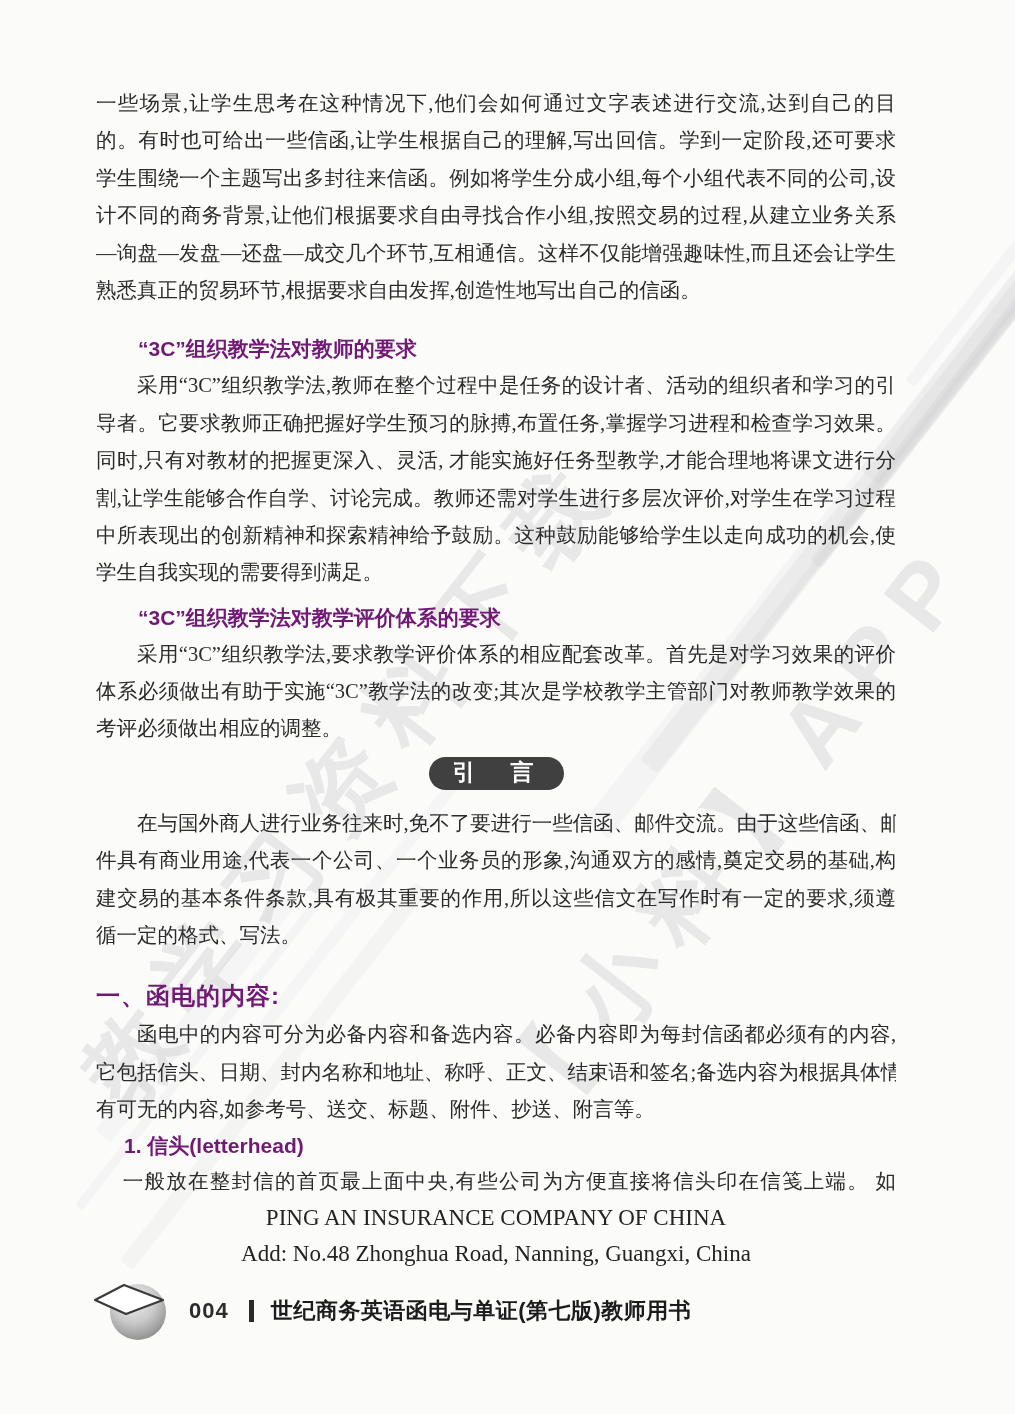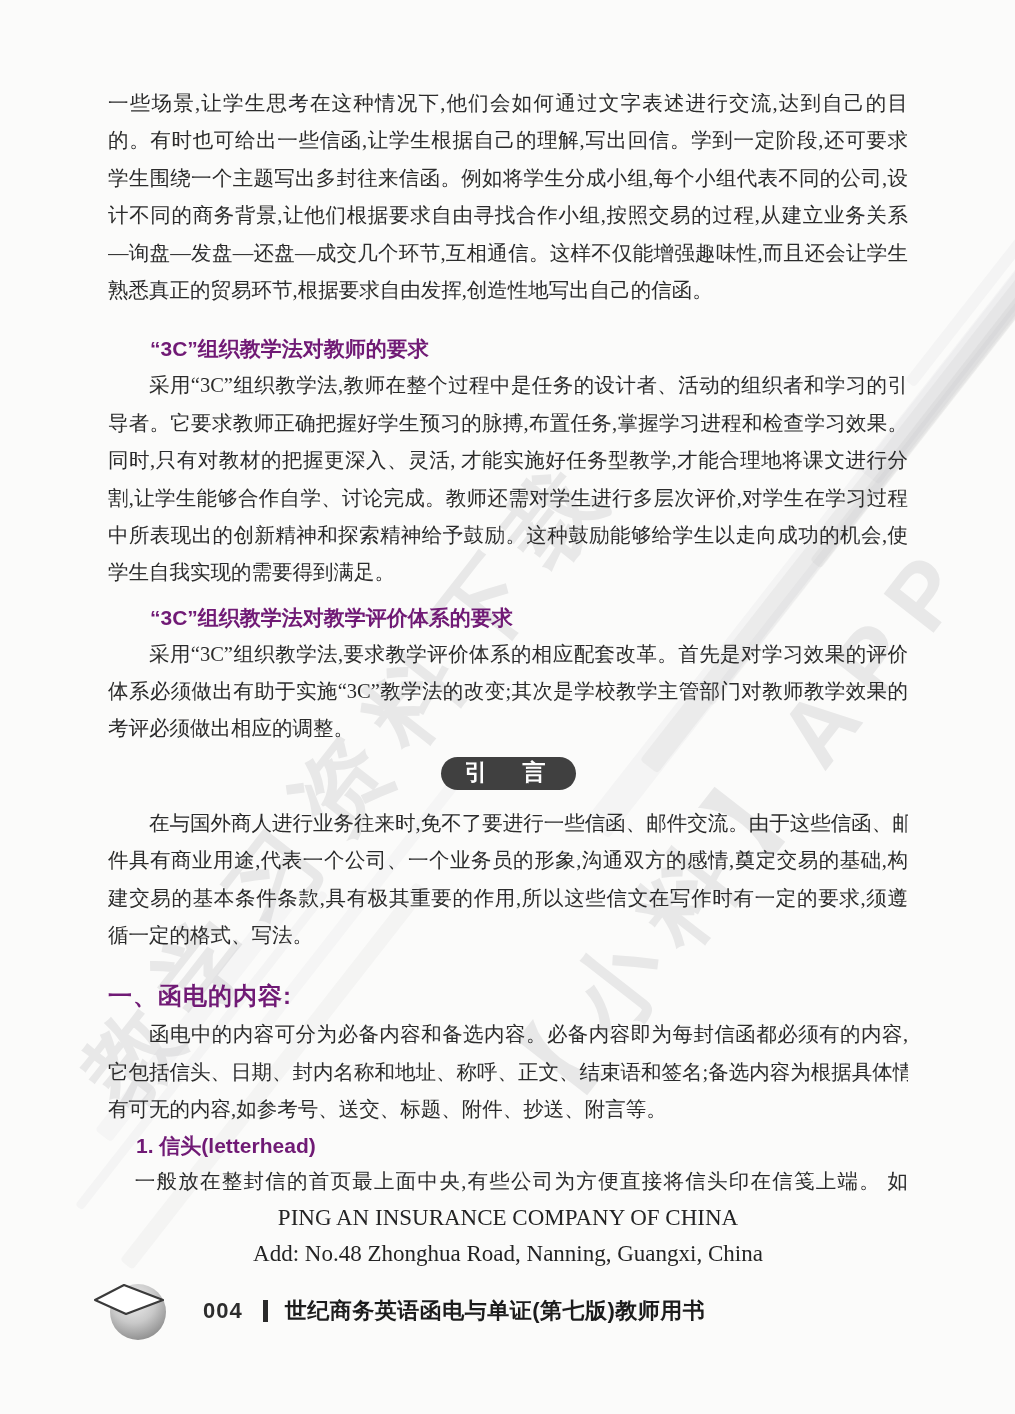--- a/index.html
+++ b/index.html
@@ -7,21 +7,21 @@
   .page{position:relative;width:1015px;height:1414px;background:#fbfbfa;overflow:hidden;}
 
   
   .wm-layer{position:absolute;inset:0;z-index:0;pointer-events:none;}
   .stripe{position:absolute;transform-origin:0 0;transform:rotate(-52deg);background:rgba(150,150,155,0.09);border-radius:4px;}
   .wm-text{position:absolute;transform-origin:0 0;transform:rotate(-52deg);white-space:nowrap;
            font-family:"Liberation Sans","DejaVu Sans",sans-serif;font-weight:bold;
            font-size:92px;letter-spacing:22px;color:rgba(128,128,132,0.15);}
 
   
-  .content{position:absolute;left:108px;top:85px;width:800px;z-index:1;color:#2b2b2b;}
+  .content{position:absolute;left:96px;top:85px;width:800px;z-index:1;color:#2b2b2b;}
   .para .line{height:37.4px;line-height:37.4px;font-size:20.5px;text-align:justify;text-align-last:justify;overflow:hidden;white-space:nowrap;}
   .para .line.last{text-align-last:left;}
   .para.indent .line.first{text-indent:2em;}
   .para.single .line{text-align-last:justify;text-indent:1.3em;}
 
   h2,h3,h4{margin:0;color:#701a75;font-family:"Liberation Sans","DejaVu Sans",sans-serif;}
   h3.sub{font-size:21px;line-height:37px;margin-left:42px;font-weight:bold;}
   h3.sub.gap-a{margin-top:21px;}
   h3.sub.gap-b{margin-top:7px;}
   h2.major{font-size:24px;line-height:40px;margin-top:22px;font-weight:bold;letter-spacing:1px;}
@@ -32,21 +32,21 @@
           padding:1px 24px 3px 24px;font-family:"Liberation Sans","DejaVu Sans",sans-serif;
           font-weight:bold;font-size:23px;line-height:29px;letter-spacing:6px;}
   .para.after-banner{margin-top:15px;}
 
   .center-line{height:36px;line-height:36px;font-size:23px;text-align:center;color:#242424;
                font-family:"Liberation Serif","DejaVu Serif",serif;}
 
   
   .footer{position:absolute;left:93px;top:1278px;height:66px;display:flex;align-items:center;z-index:1;}
   .logo{width:78px;height:66px;flex:0 0 auto;}
-  .pageno{margin-left:32px;font-family:"Liberation Sans","DejaVu Sans",sans-serif;
+  .pageno{margin-left:18px;font-family:"Liberation Sans","DejaVu Sans",sans-serif;
           font-weight:bold;font-size:22px;color:#2d2d2d;letter-spacing:1px;}
   .footsep{width:5px;height:22px;background:#2a2a2a;margin:0 17px 0 20px;}
   .booktitle{font-family:"Liberation Sans","DejaVu Sans",sans-serif;font-weight:bold;
              font-size:22px;color:#1c1c1c;letter-spacing:0.5px;}
 </style>
 </head>
 <body>
 
 <div class="page">
 

